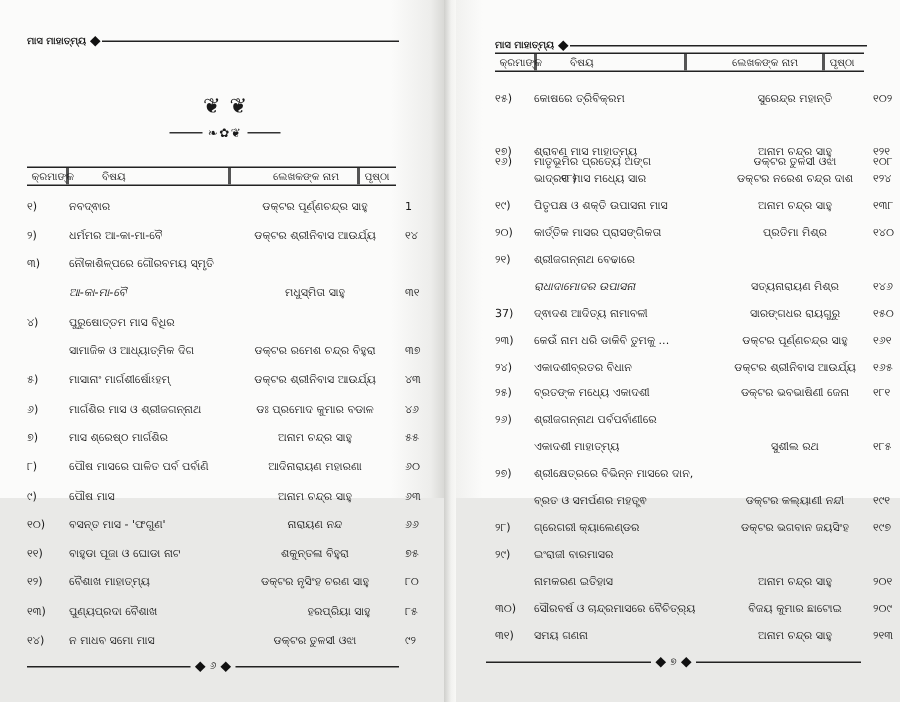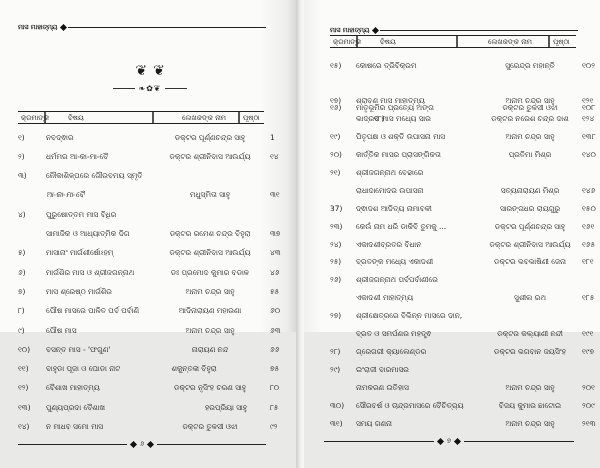--- a/index.html
+++ b/index.html
@@ -138,21 +138,21 @@
         </div>
         <div class="row" style="top: 212.3px;">
           <span class="num" style="left: 0px;">୧୦)</span>
           <span class="subj" style="left: 28px;">ବସନ୍ତ ମାସ - 'ଫଗୁଣ'</span>
           <span class="auth" style="left: 140px; width: 104px;">ନାରାୟଣ ନନ୍ଦ</span>
           <span class="pg" style="left: 252px;">୬୬</span>
         </div>
         <div class="row" style="top: 231.6px;">
           <span class="num" style="left: 0px;">୧୧)</span>
           <span class="subj" style="left: 28px;">ବାହୁଡା ପୂଜା ଓ ଘୋଡା ନାଟ</span>
-          <span class="auth" style="left: 124px; width: 104px;">ଶକୁନ୍ତଳା ବିହୁରା</span>
+          <span class="auth" style="left: 140px; width: 104px;">ଶକୁନ୍ତଳା ବିହୁରା</span>
           <span class="pg" style="left: 252px;">୭୫</span>
         </div>
         <div class="row" style="top: 250.9px;">
           <span class="num" style="left: 0px;">୧୨)</span>
           <span class="subj" style="left: 28px;">ବୈଶାଖ ମାହାତ୍ମ୍ୟ</span>
           <span class="auth" style="left: 140px; width: 104px;">ଡକ୍ଟର ନୃସିଂହ ଚରଣ ସାହୁ</span>
           <span class="pg" style="left: 252px;">୮୦</span>
         </div>
         <div class="row" style="top: 270.2px;">
           <span class="num" style="left: 0px;">୧୩)</span>
@@ -231,21 +231,21 @@
           <span class="pg" style="left: 252px;">୧୪୦</span>
         </div>
         <div class="row" style="top: 107.4px;">
           <span class="num" style="left: 0px;">୨୧)</span>
           <span class="subj" style="left: 26px;">ଶ୍ରୀଜଗନ୍ନାଥ ବେଢାରେ</span>
           <span class="auth" style="left: 150px; width: 100px;"></span>
           <span class="pg" style="left: 252px;"></span>
         </div>
         <div class="row" style="top: 125.3px;">
           <span class="num" style="left: 0px;"></span>
-          <span class="subj" style="left: 26px;">ରାଧାଦାମୋଦର ଉପାସନା</span>
+          <span class="subj" style="left: 26px; font-style: italic;">ରାଧାଦାମୋଦର ଉପାସନା</span>
           <span class="auth" style="left: 150px; width: 100px;">ସତ୍ୟନାରାୟଣ ମିଶ୍ର</span>
           <span class="pg" style="left: 252px;">୧୪୬</span>
         </div>
         <div class="row" style="top: 143.2px;">
           <span class="num" style="left: 0px;">37)</span>
           <span class="subj" style="left: 26px;">ଦ୍ଵାଦଶ ଆଦିତ୍ୟ ନାମାବଳୀ</span>
           <span class="auth" style="left: 150px; width: 100px;">ସାରଙ୍ଗଧର ରାୟଗୁରୁ</span>
           <span class="pg" style="left: 252px;">୧୫୦</span>
         </div>
         <div class="row" style="top: 161.1px;">

